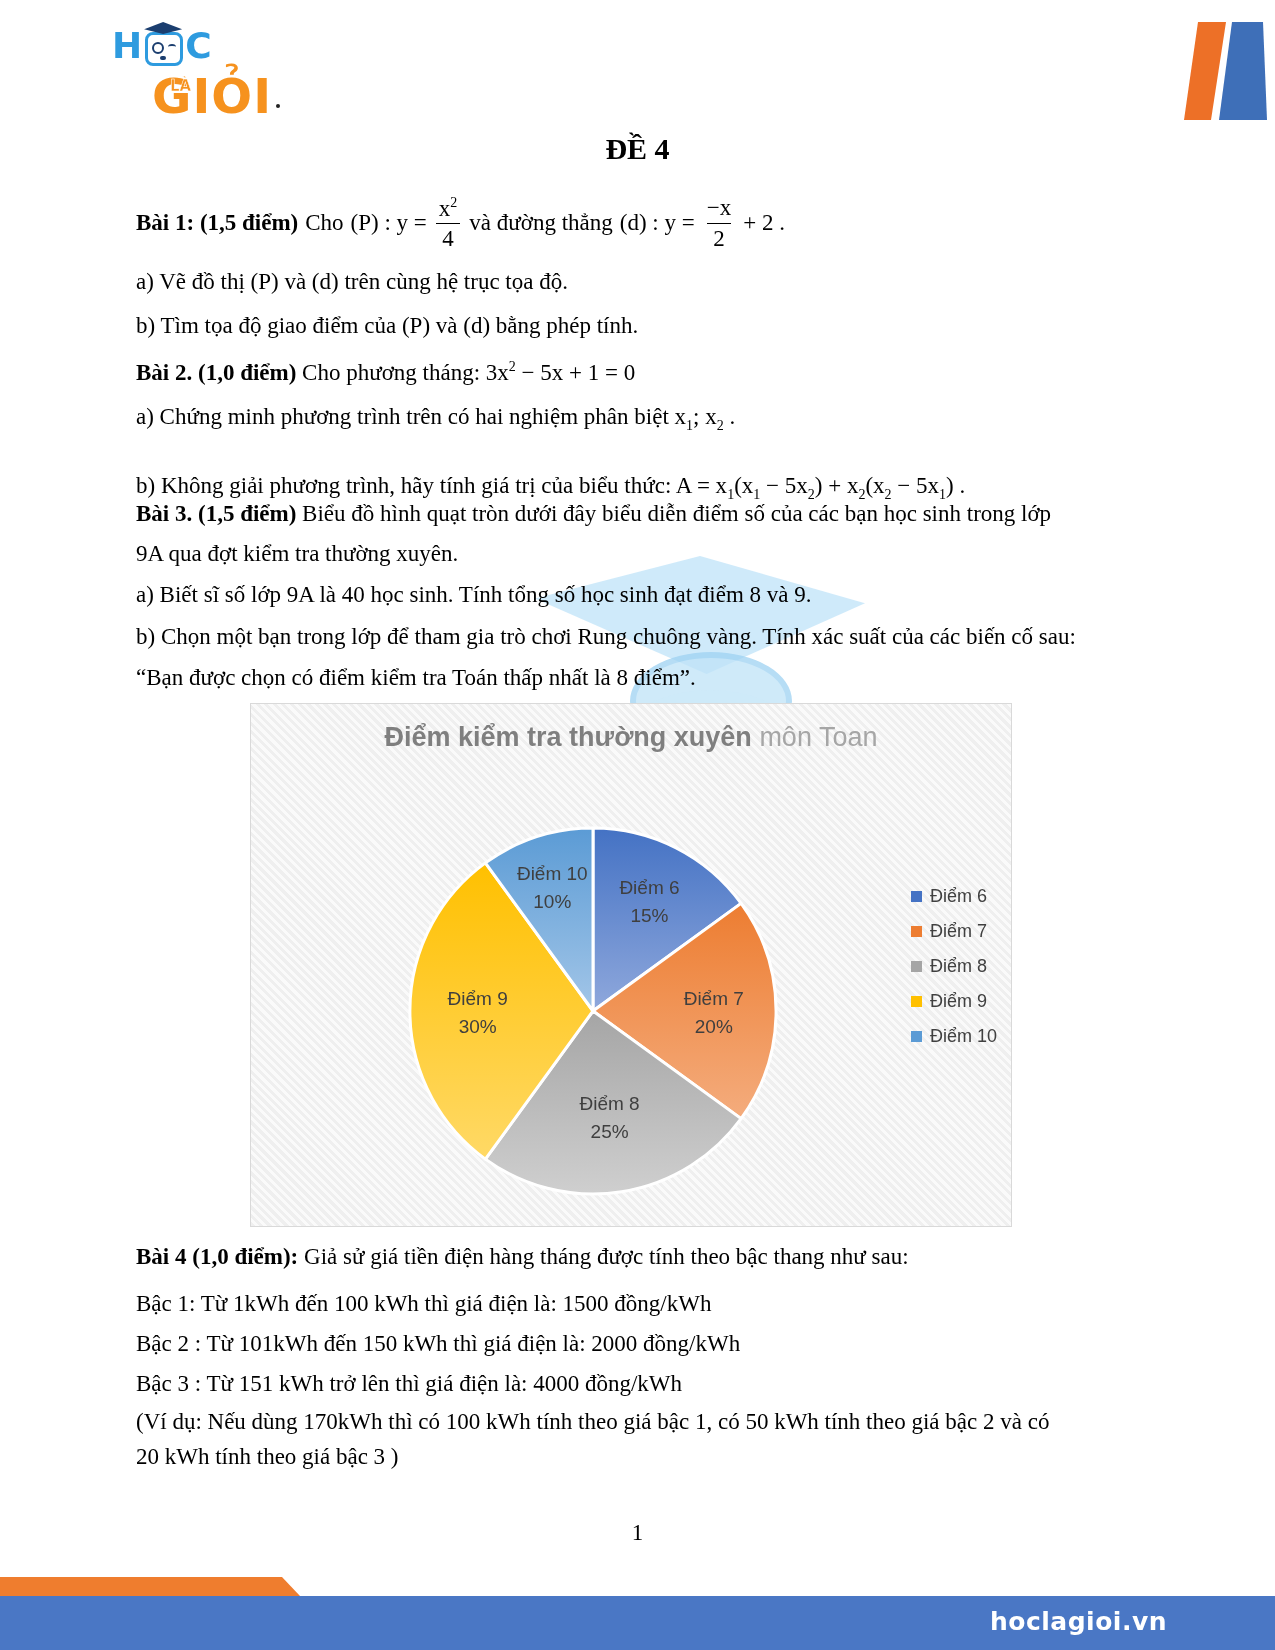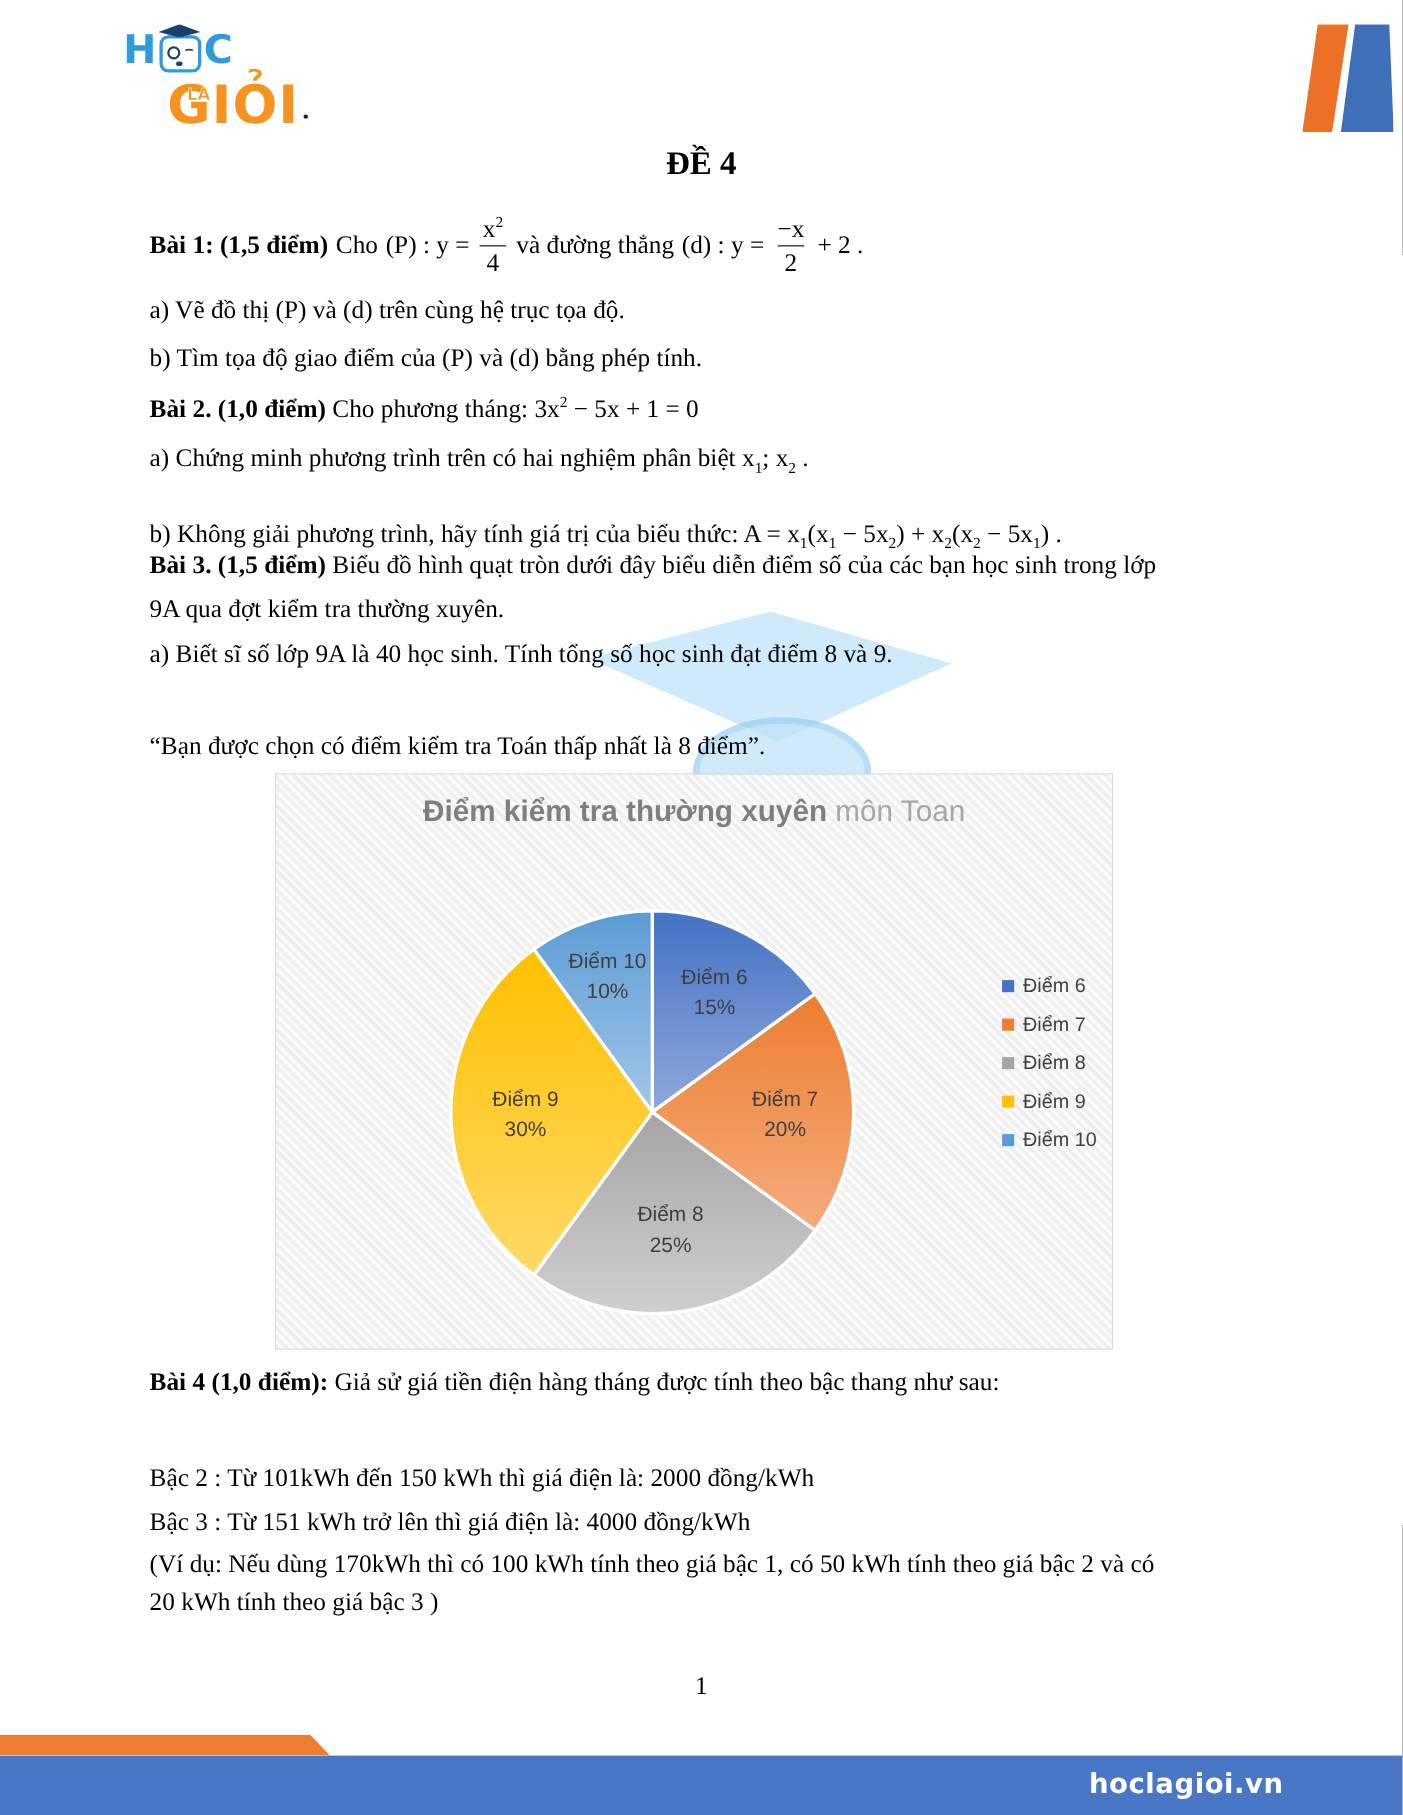--- a/index.html
+++ b/index.html
@@ -116,20 +116,21 @@
   </div>
   <div class="ln" style="top:403px;">a) Chứng minh phương trình trên có hai nghiệm phân biệt  x<sub>1</sub>; x<sub>2</sub> .</div>
   <div class="ln" style="top:472px;">b) Không giải phương trình, hãy tính giá trị của biểu thức:  A = x<sub>1</sub>(x<sub>1</sub> − 5x<sub>2</sub>) + x<sub>2</sub>(x<sub>2</sub> − 5x<sub>1</sub>) .</div>
 
   <div class="ln" style="top:500px;">
     <b>Bài 3. (1,5 điểm)</b>
     <span>Biểu đồ hình quạt tròn dưới đây biểu diễn điểm số của các bạn học sinh trong lớp</span>
   </div>
   <div class="ln" style="top:540px;">9A qua đợt kiểm tra thường xuyên.</div>
   <div class="ln" style="top:581px;">a) Biết sĩ số lớp 9A là 40 học sinh. Tính tổng số học sinh đạt điểm 8 và 9.</div>
+  <div class="ln" style="top:623px;">b) Chọn một bạn trong lớp để tham gia trò chơi Rung chuông vàng. Tính xác suất của các biến cố sau:</div>
   <div class="ln" style="top:664px;">“Bạn được chọn có điểm kiểm tra Toán thấp nhất là 8 điểm”.</div>
 
   <div class="chartbox">
     <svg class="pie-svg" viewBox="0 0 760 522">
         <defs>
           <linearGradient id="g0" x1="0" y1="0" x2="0" y2="1">
             <stop offset="0" stop-color="#4472C4"></stop>
             <stop offset="1" stop-color="#8FA8DC"></stop>
           </linearGradient>
           <linearGradient id="g1" x1="0" y1="0" x2="0" y2="1">
@@ -184,20 +185,21 @@
           <span class="legend-swatch" style="background: rgb(91, 155, 213);"></span>
           <span class="legend-text">Điểm 10</span>
         </div>
       </div>
   </div>
 
   <div class="ln" style="top:1243px;">
     <b>Bài 4 (1,0 điểm):</b>
     <span>Giả sử giá tiền điện hàng tháng được tính theo bậc thang như sau:</span>
   </div>
+  <div class="ln" style="top:1290px;">Bậc 1: Từ 1kWh đến 100 kWh thì giá điện là: 1500 đồng/kWh</div>
   <div class="ln" style="top:1330px;">Bậc 2 : Từ 101kWh đến 150 kWh thì giá điện là: 2000 đồng/kWh</div>
   <div class="ln" style="top:1370px;">Bậc 3 : Từ 151 kWh trở lên thì giá điện là: 4000 đồng/kWh</div>
   <div class="ln" style="top:1408px;">(Ví dụ: Nếu dùng 170kWh thì có 100 kWh tính theo giá bậc 1, có 50 kWh tính theo giá bậc 2 và có</div>
   <div class="ln" style="top:1443px;">20 kWh tính theo giá bậc 3 )</div>
 
   <div class="pagenum">1</div>
   <div class="foot-orange"></div>
   <div class="foot-blue">
     <span class="foot-site">hoclagioi.vn</span>
   </div>

